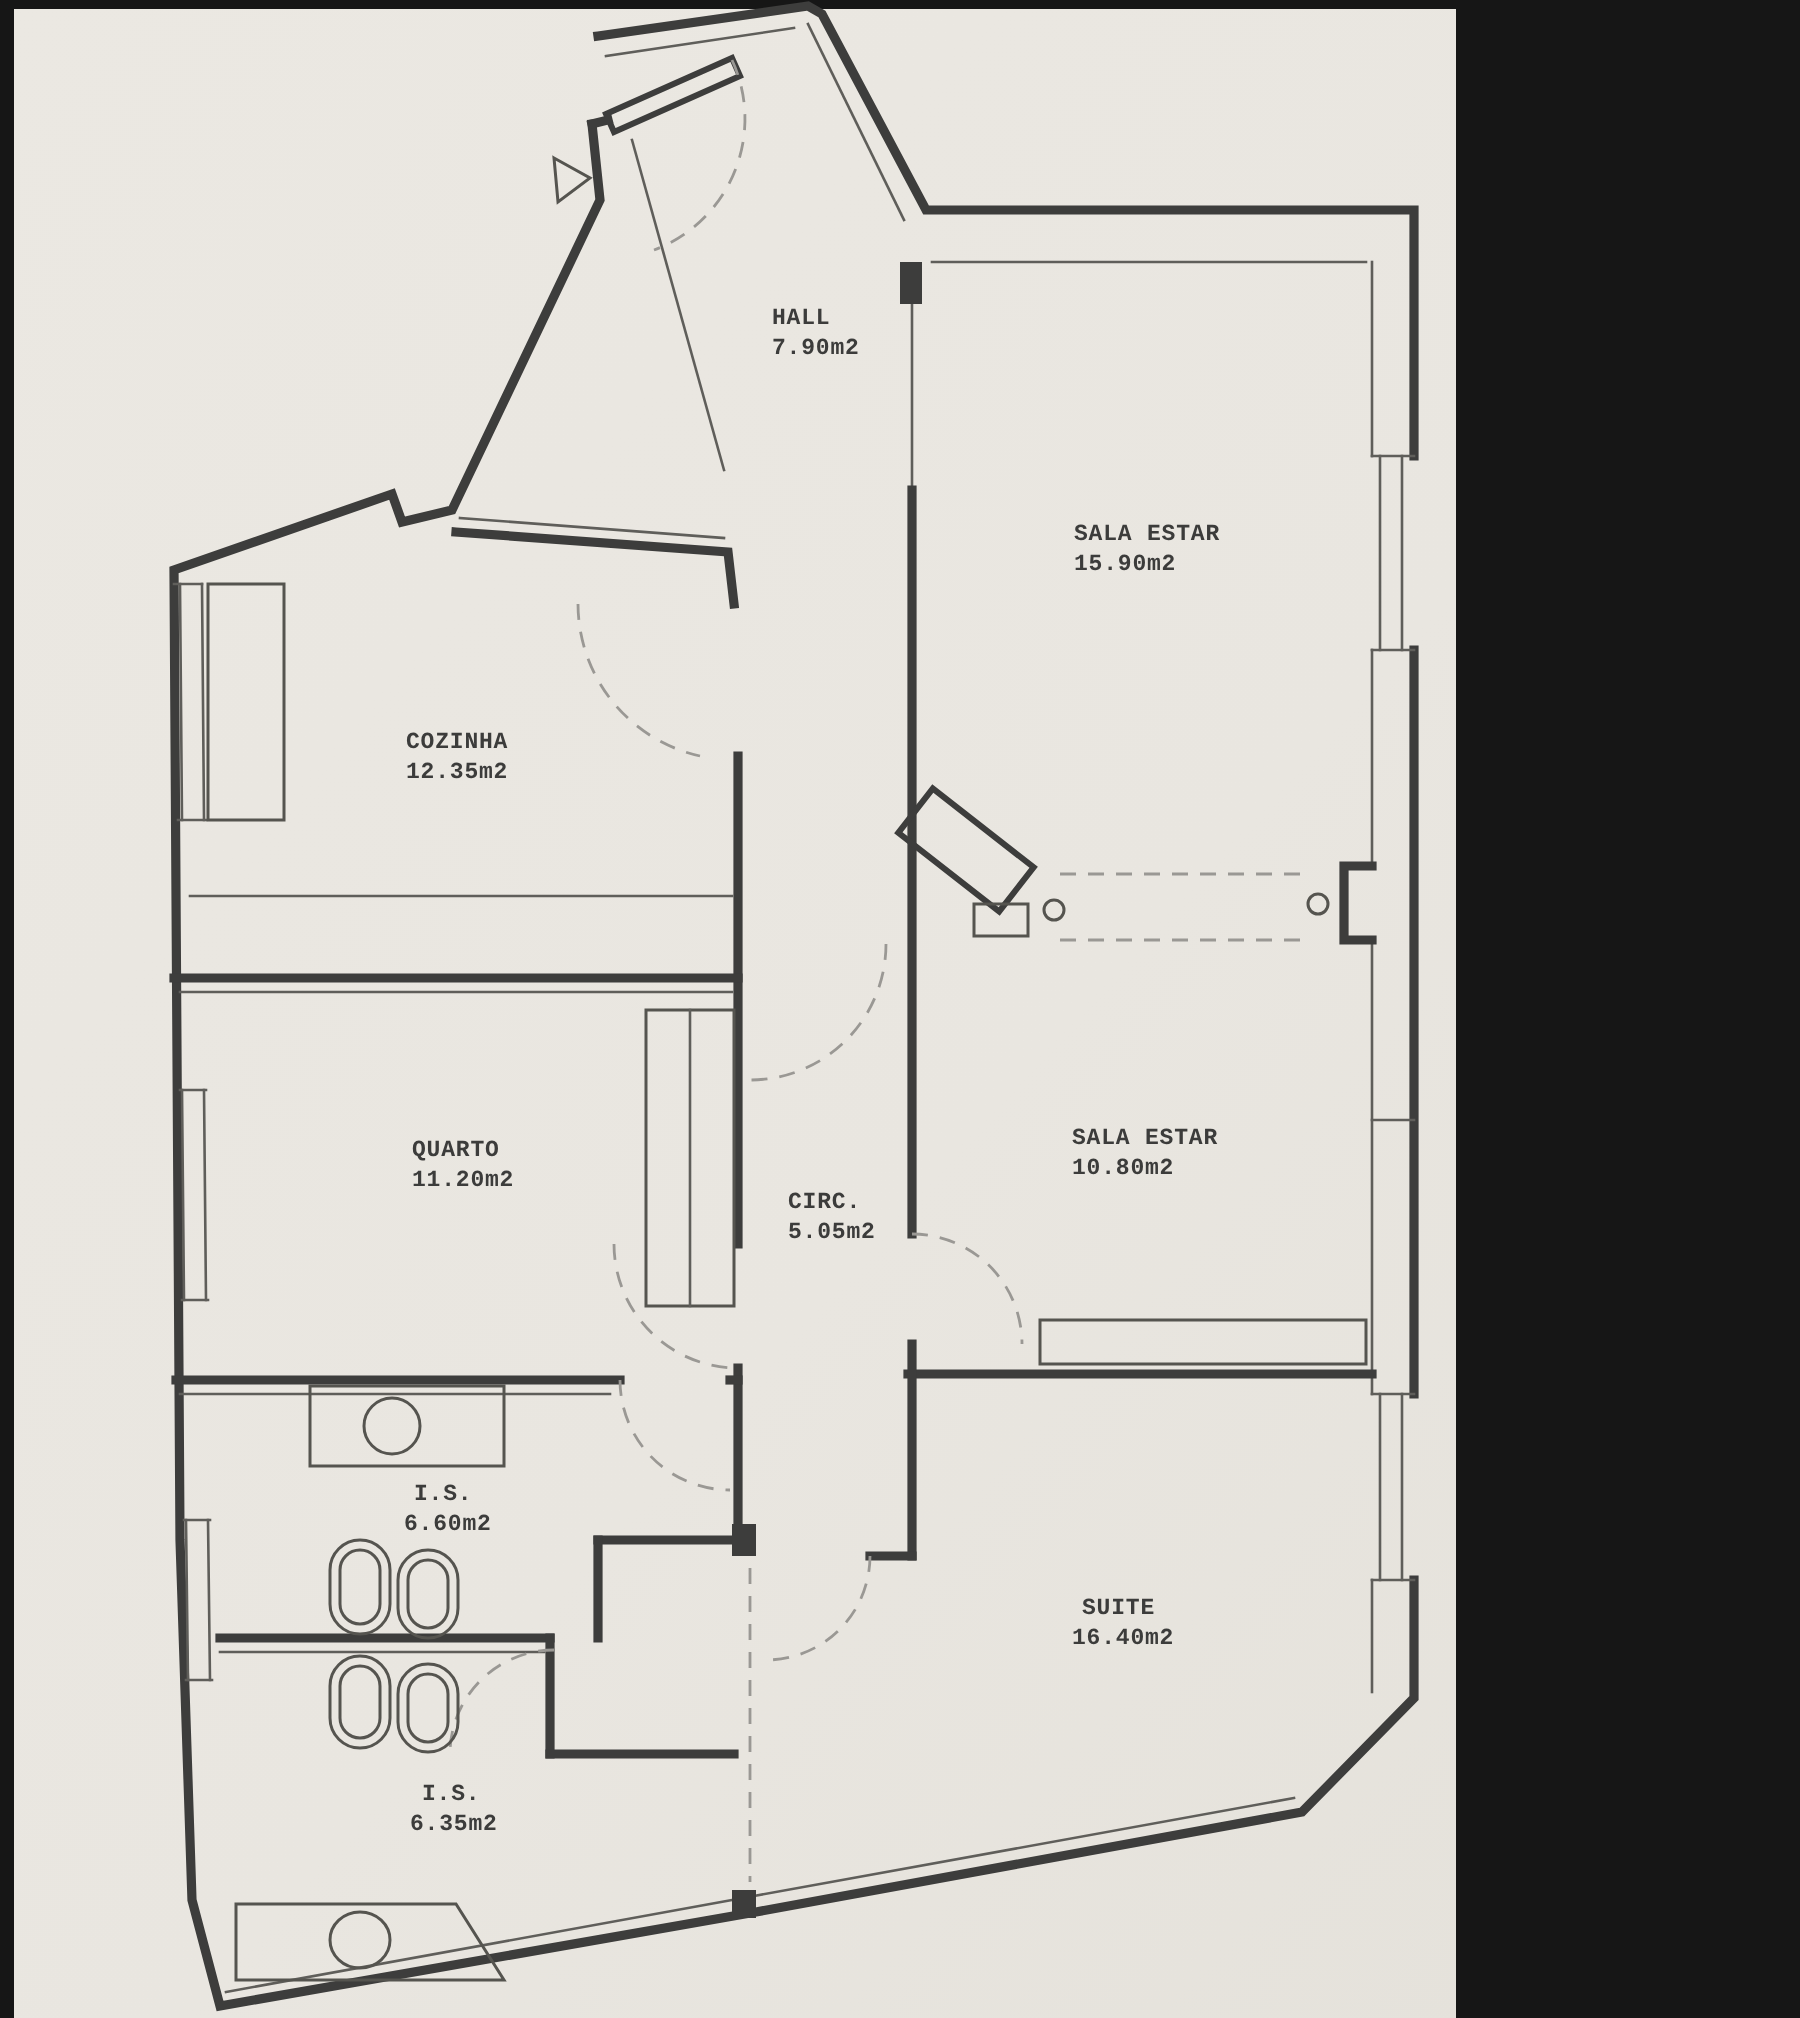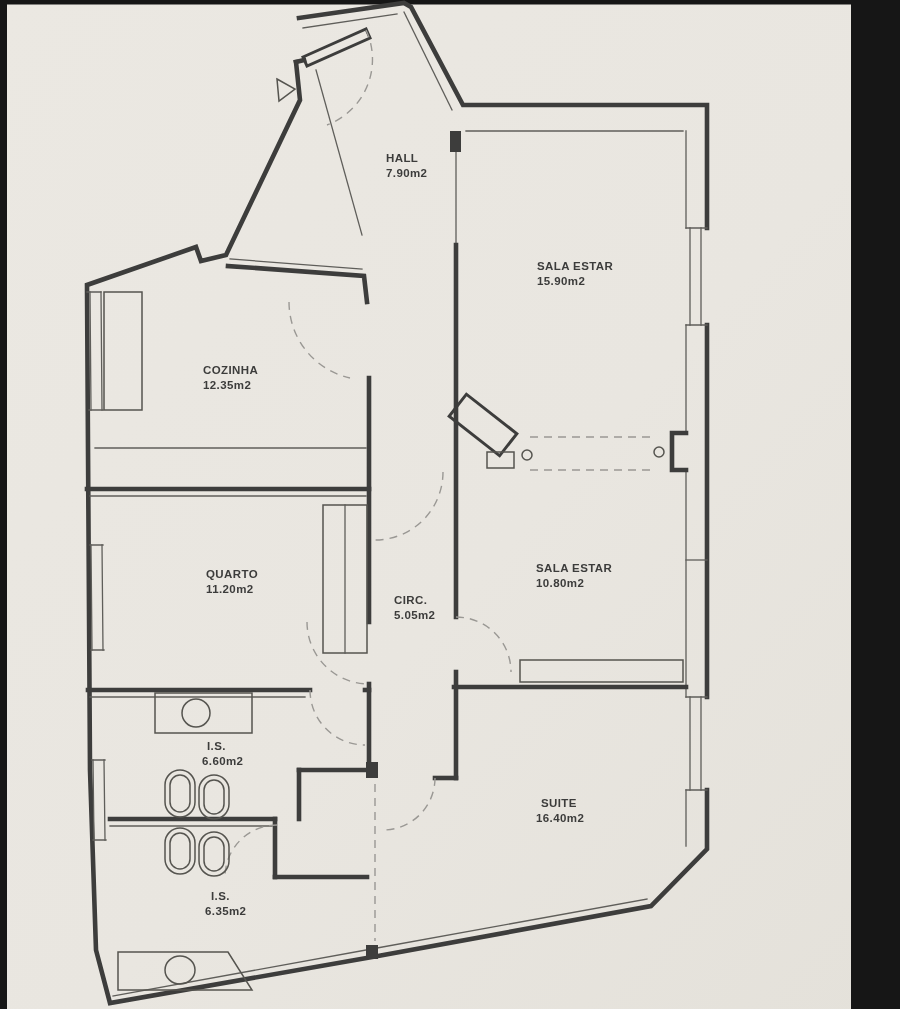--- a/index.html
+++ b/index.html
@@ -1,17 +1,17 @@
 <!DOCTYPE html>
 <html><head>
 <meta charset="utf-8">
 <style>
   html,body{margin:0;padding:0;background:#161616;}
-  #stage{position:relative;width:851px;height:1009px;overflow:hidden;background:#d946ef;
-         font-family:Liberation Sans, sans-serif;}
+  #stage{position:relative;width:728px;height:1009px;overflow:hidden;background:#d946ef;
+         font-family:Liberation Mono, monospace;}
   svg{display:block}
   .wall{fill:none;stroke:#3d3d3c;stroke-width:4.6;stroke-linecap:square;stroke-linejoin:miter;}
   .wall2{fill:none;stroke:#3d3d3c;stroke-width:3;stroke-linecap:square;}
   .thin{fill:none;stroke:#5f5e5a;stroke-width:1.3;stroke-linecap:square;}
   .fix{fill:none;stroke:#55544f;stroke-width:1.5;}
   .dash{fill:none;stroke:#9a9894;stroke-width:1.4;stroke-dasharray:8 6;}
   .jamb{fill:#3d3d3c;stroke:none;}
   .lbl{fill:#3c3c3b;font-size:11.5px;font-weight:bold;letter-spacing:0.4px;}
 </style>
 </head>

